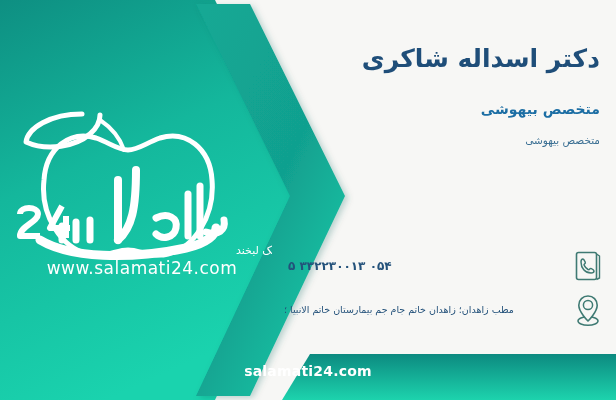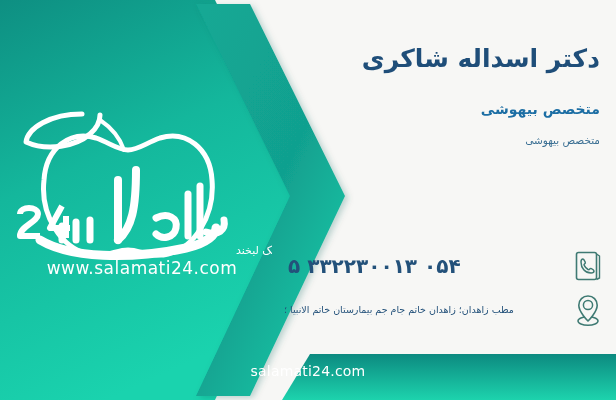--- a/index.html
+++ b/index.html
@@ -91,21 +91,21 @@
   .icon-box svg{display:block;}
 
   .row-text{
     flex:1 1 auto;
     text-align:left;
     color:#23517a;
     direction:rtl;
     padding-left:4px;
   }
   .phone-text{
-    font-size:20px;
+    font-size:12px;
     font-weight:bold;
     letter-spacing:1px;
     text-align:left;
     padding-left:10px;
   }
   .addr-text{
     font-size:9.5px;
     line-height:1.3;
     text-align:left;
     padding-left:6px;
@@ -118,21 +118,21 @@
     width:616px;height:46px;
     overflow:hidden;
   }
   .bottombar svg{display:block;}
   .bottombar .site{
     position:absolute;
     left:0;right:0;top:9px;
     text-align:center;
     color:#ffffff;
     font-size:14px;
-    font-weight:normal;
+    font-weight:bold;
     letter-spacing:0.2px;
     direction:ltr;
   }
 </style>
 </head>
 <body>
 
 <div id="card">
 
   <div class="art">

